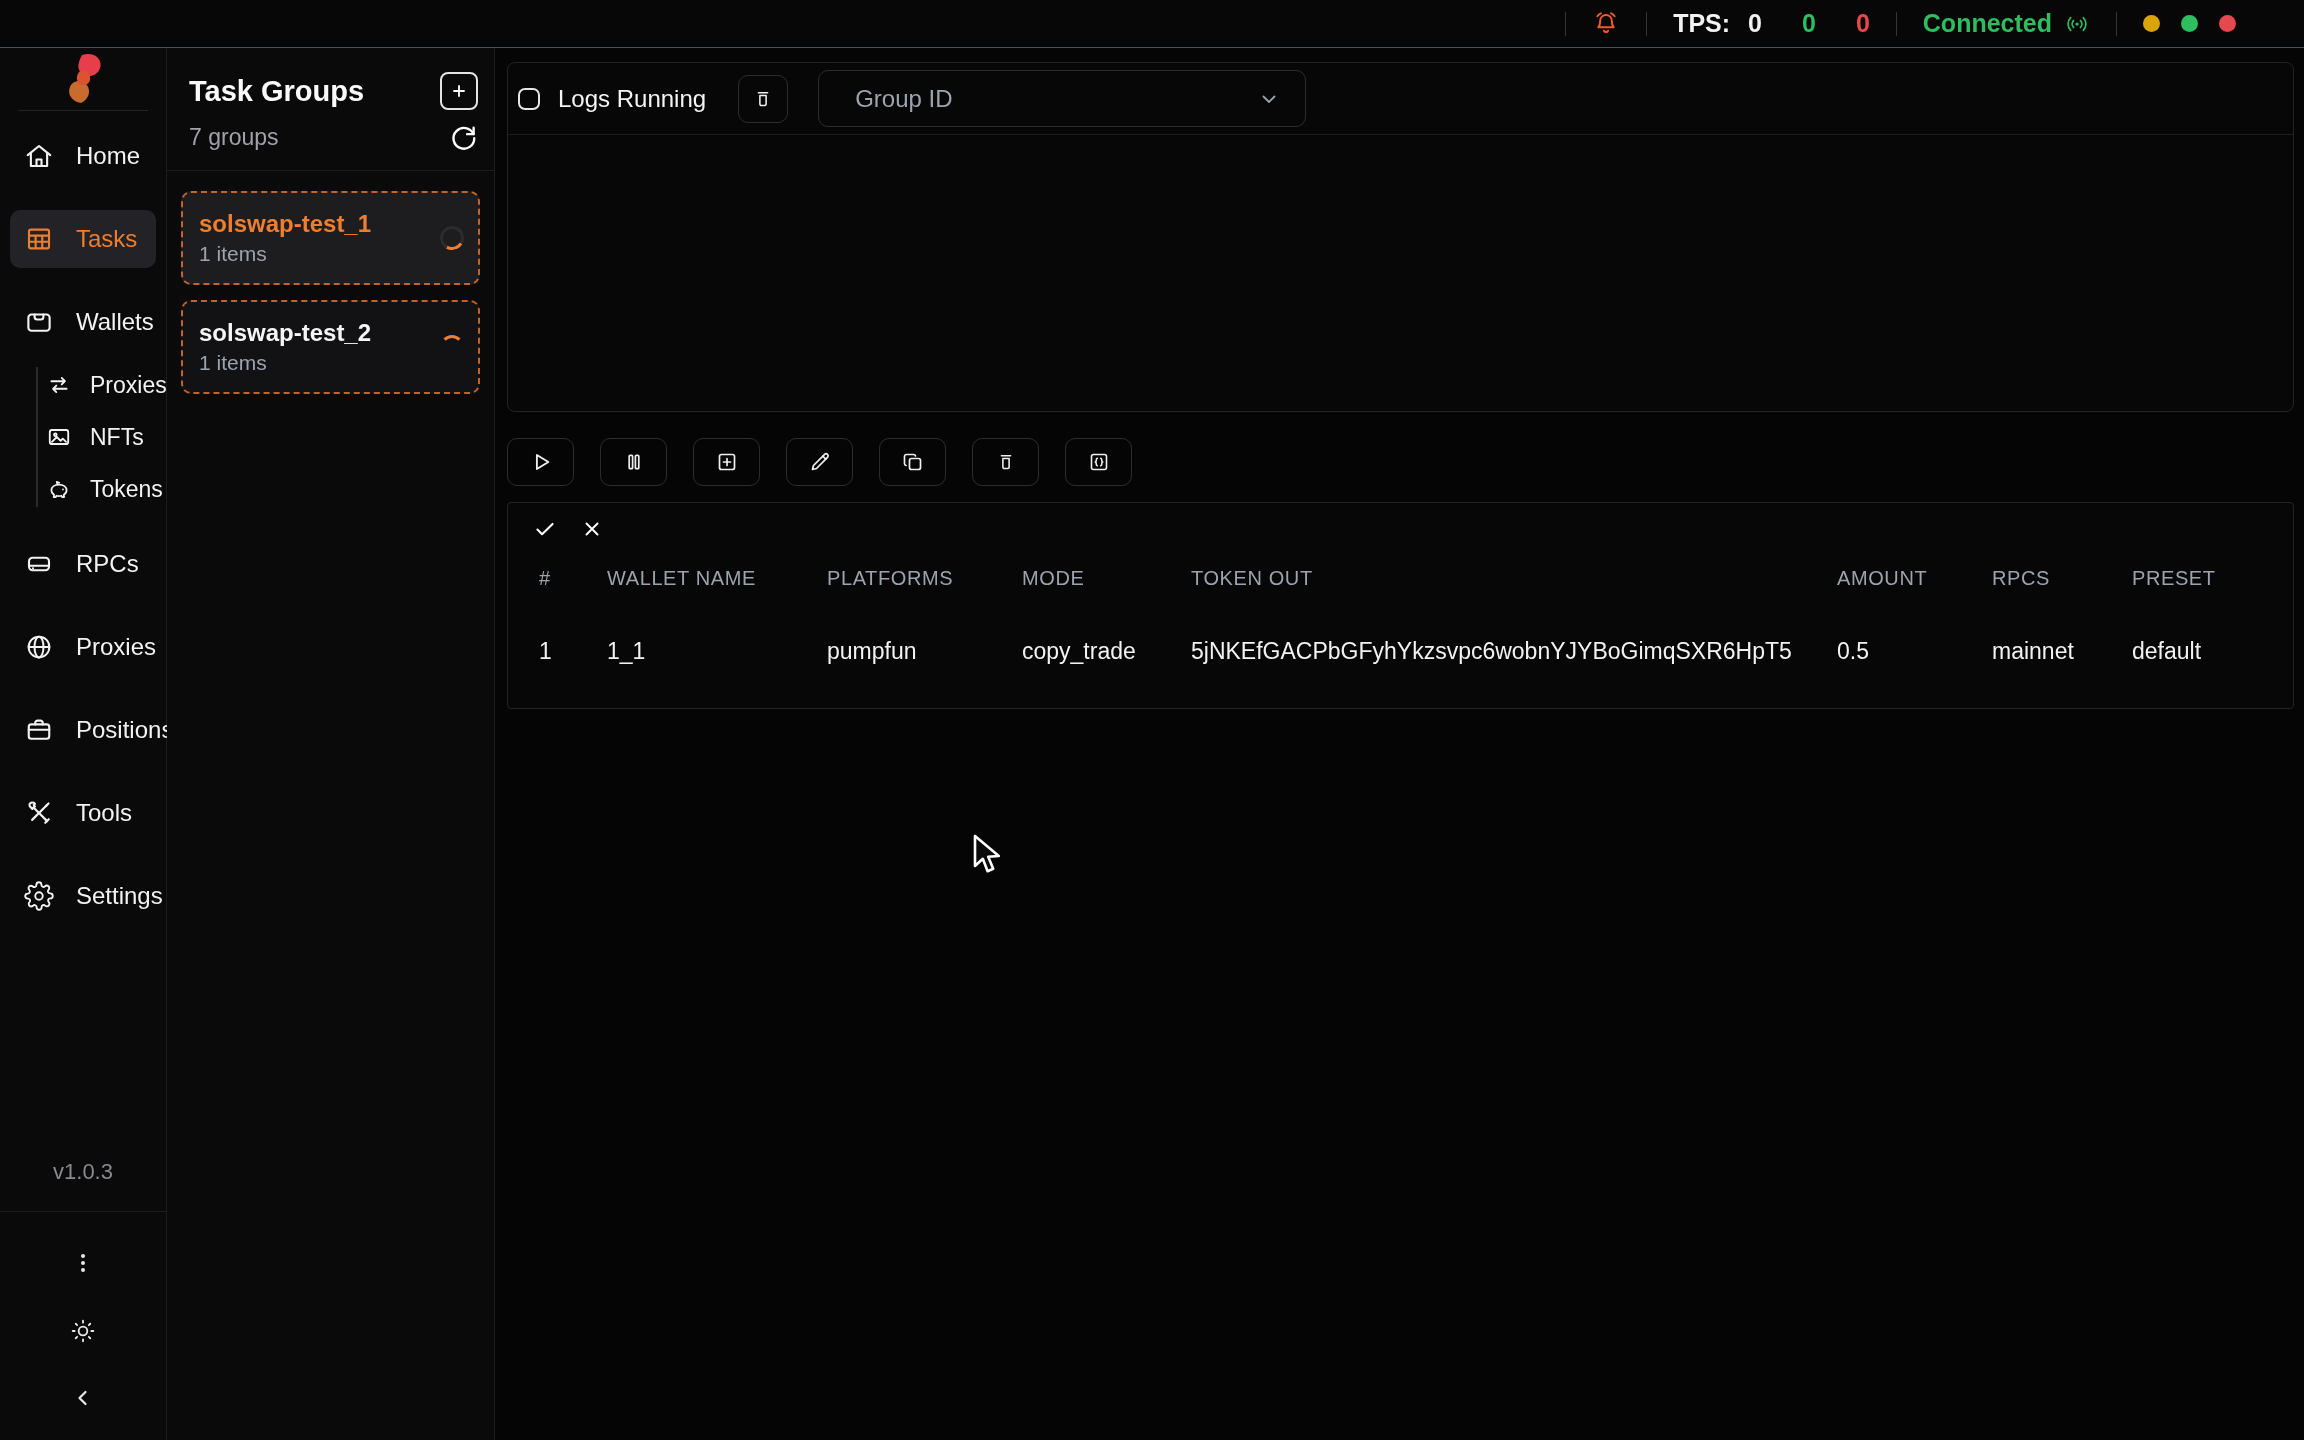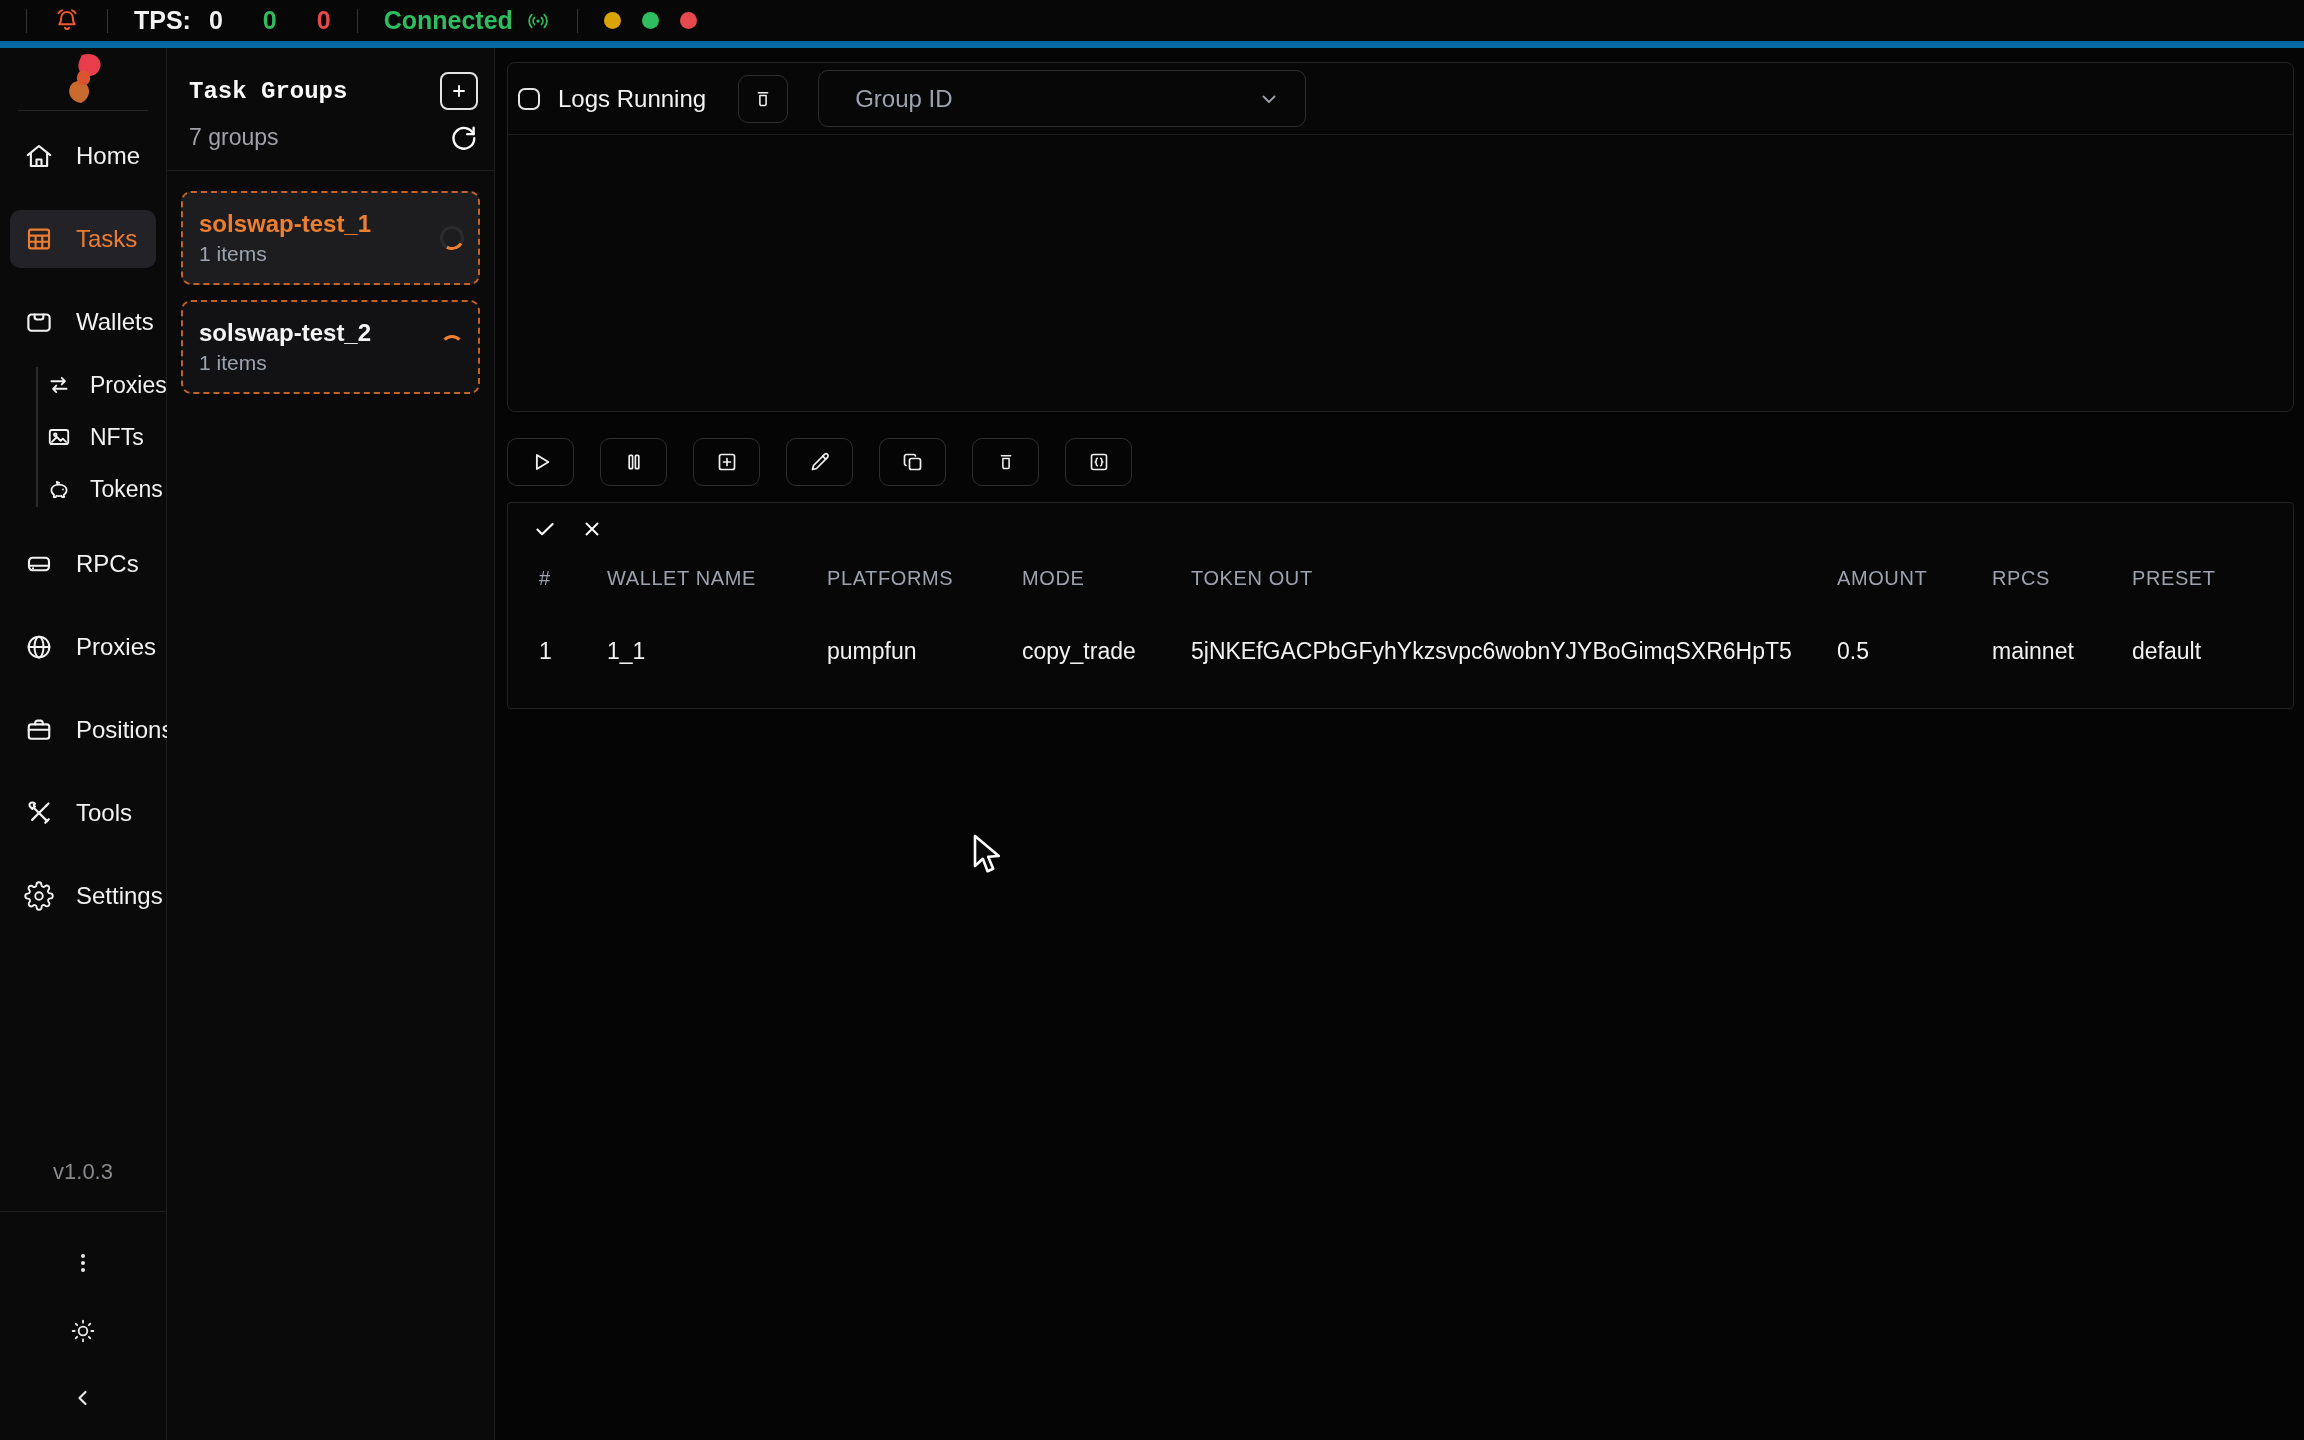--- a/index.html
+++ b/index.html
@@ -11,24 +11,24 @@
     overflow:hidden;
     position:relative;
   }
   svg { display:block; }
 
   
   .topbar {
     height:48px;
     display:flex;
     align-items:center;
-    justify-content:flex-start;
+    justify-content:flex-end;
     padding-right:68px;
     background:#070708;
-    border-bottom:7px solid #0369a1;
+    border-bottom:1px solid #0369a1;
   }
   .tb-sep { width:1px; height:24px; background:#353538; margin:0 26px; }
   .bell { color:#ef5a2a; }
   .tps-group { display:flex; align-items:center; font-size:25px; font-weight:bold; }
   .tps-label { color:#f2f2f2; margin-right:18px; }
   .tps-val { color:#f2f2f2; }
   .tps-green { color:#2ebd5f; margin-left:40px; }
   .tps-red { color:#e5484d; margin-left:40px; }
   .conn-group { display:flex; align-items:center; gap:12px; }
   .conn-text { color:#2ebd5f; font-size:25px; font-weight:bold; }
@@ -79,21 +79,21 @@
 
   
   .task-panel {
     width:328px;
     background:#0a0a0b;
     border-right:1px solid #1d1d1f;
     display:flex; flex-direction:column;
   }
   .tp-header { padding:24px 16px 18px 22px; border-bottom:1px solid #1d1d1f; }
   .tp-title-row { display:flex; align-items:center; justify-content:space-between; }
-  .tp-title { font-size:24px; font-weight:bold; color:#fafafa;font-family:Liberation Mono, monospace; }
+  .tp-title { font-size:29px; font-weight:bold; color:#fafafa; }
   .add-btn {
     width:38px; height:38px; background:none; color:#fff;
     border:2px solid #e4e4e7; border-radius:8px;
     display:flex; align-items:center; justify-content:center;
   }
   .tp-sub-row { display:flex; align-items:center; justify-content:space-between; margin-top:12px; }
   .tp-count { color:#a1a1aa; font-size:23px; }
   .refresh-btn { background:none; border:none; color:#fff; }
   .group-list { padding:20px 14px; }
   .group-card {

